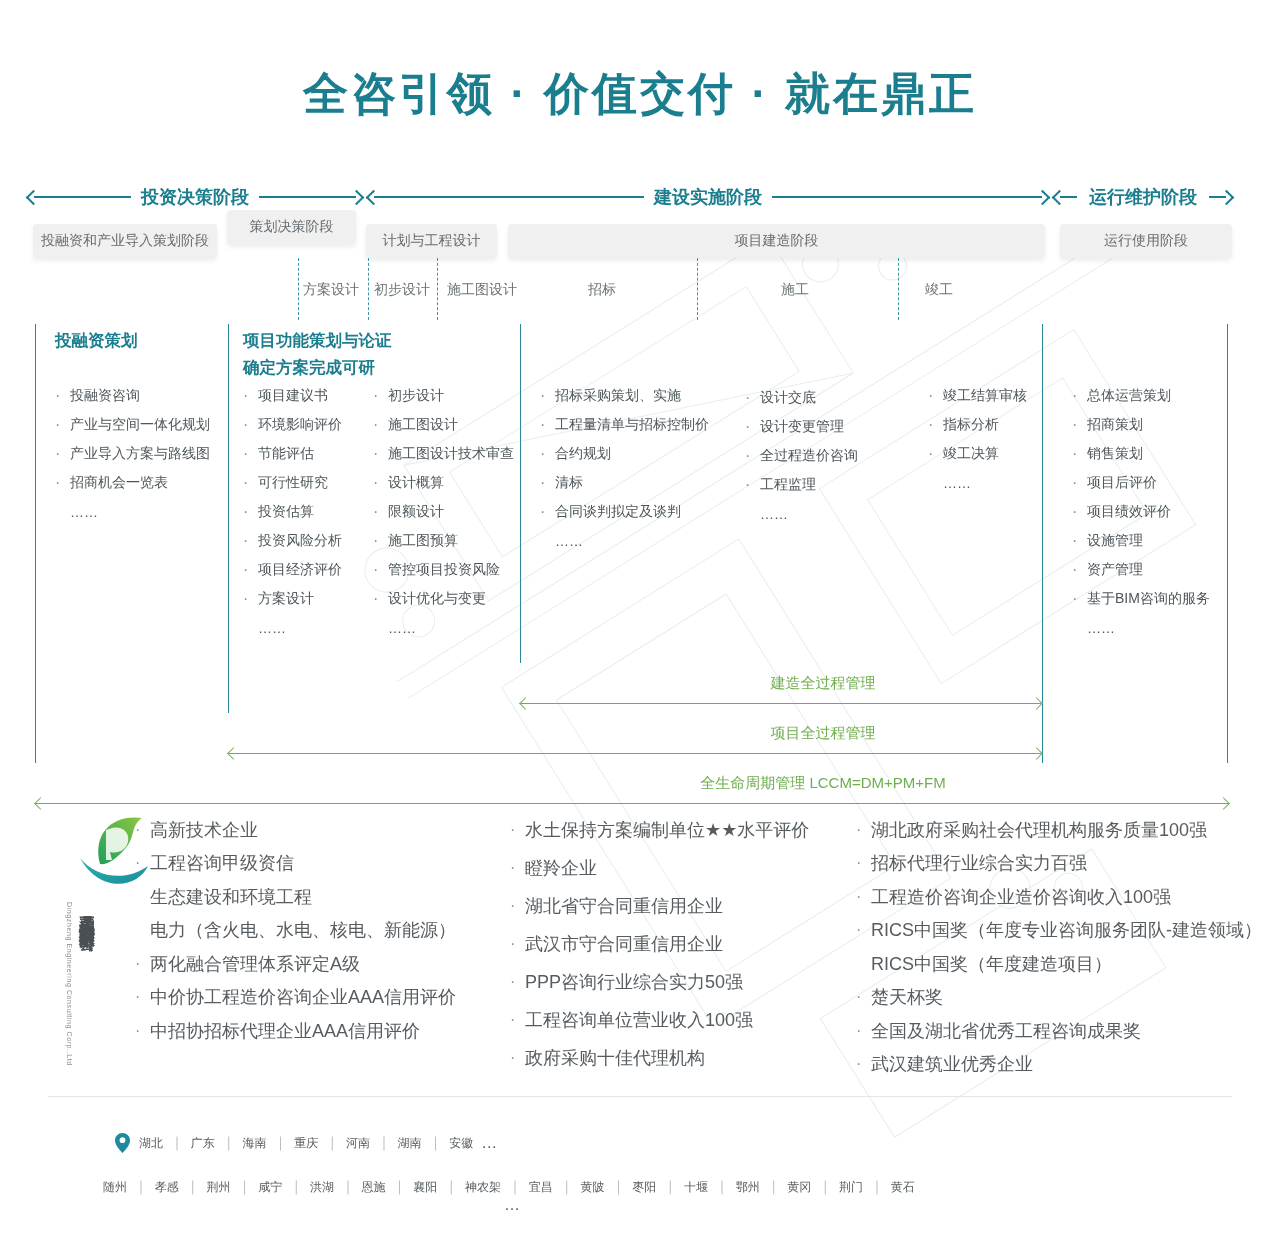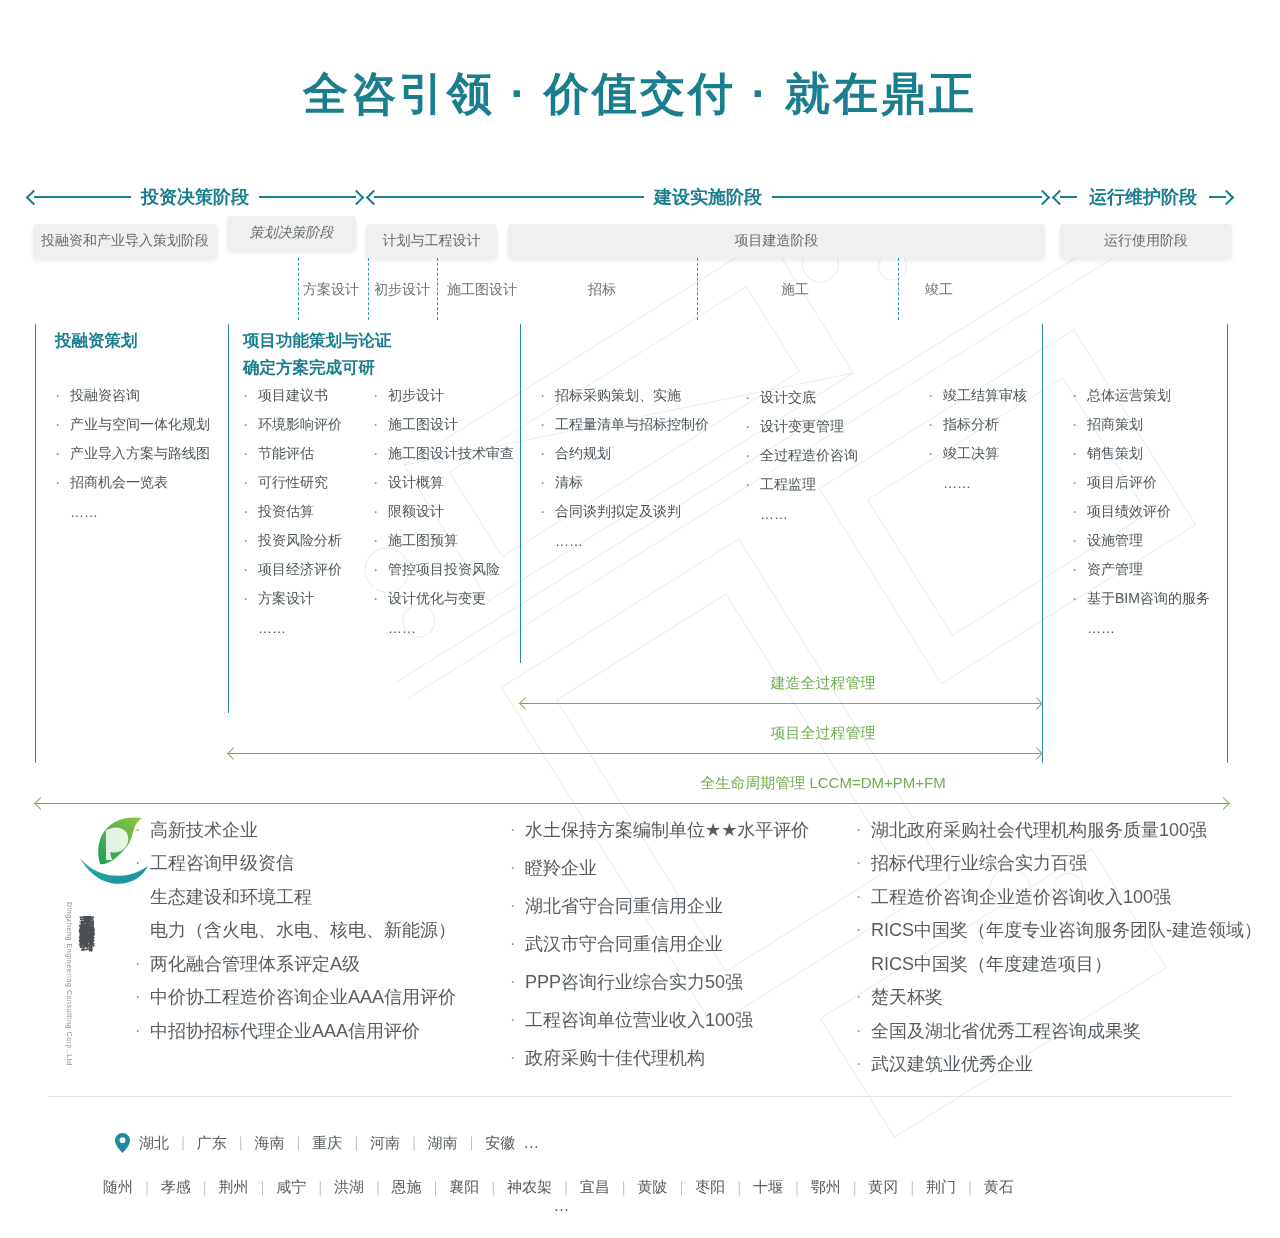--- a/index.html
+++ b/index.html
@@ -53,21 +53,21 @@
   .glabel{text-align:center;font-size:15px;white-space:nowrap;}
 
   
   .vert{writing-mode:vertical-rl;}
   .cn-vert{font-size:16px;font-weight:bold;color:#4a5054;letter-spacing:2px;}
   .en-vert{font-size:7px;color:#8a9096;letter-spacing:.6px;margin-right:3px;}
   .divider{height:0;border-top:1px solid #e3e5e6;}
 
   
   .locrow{display:flex;align-items:center;white-space:nowrap;}
-  .locrow .itm{font-size:15px;color:#565c60;}
+  .locrow .itm{font-size:12px;color:#565c60;}
   .locrow .sep{color:#b0b5b8;margin:0 7px;font-size:14px;}
   .locrow .more{color:#565c60;margin-left:8px;letter-spacing:2px;}
   .pinwrap{margin-right:9px;display:flex;align-items:center;}
 </style>
 </head>
 <body>
 
 <div id="canvas">
 
   <svg class="bg-sketch" width="1280" height="1238" viewBox="0 0 1280 1238">
@@ -109,21 +109,21 @@
   </div>
   <div class="abs z phase" style="left:1054px;top:186px;width:178px;">
     <i class="chv chv-l"></i>
       <i class="pline"></i>
     <b class="plabel" style="margin:0 12px;">运行维护阶段</b>
     <i class="pline"></i>
       <i class="chv chv-r"></i>
   </div>
 
   <div class="abs z stage-box" style="left:33px;top:224px;width:184px;">投融资和产业导入策划阶段</div>
-  <div class="abs z stage-box" style="left:227px;top:216px;width:129px;font-style:italic;">策划决策阶段</div>
+  <div class="abs z stage-box" style="left:227px;top:210px;width:129px;">策划决策阶段</div>
   <div class="abs z stage-box" style="left:366px;top:224px;width:131px;">计划与工程设计</div>
   <div class="abs z stage-box" style="left:508px;top:224px;width:537px;">项目建造阶段</div>
   <div class="abs z stage-box" style="left:1060px;top:224px;width:172px;">运行使用阶段</div>
 
   <div class="abs z dashv" style="left:298px;top:258px;height:62px;"></div>
   <div class="abs z dashv" style="left:368px;top:258px;height:62px;"></div>
   <div class="abs z dashv" style="left:437px;top:258px;height:62px;"></div>
   <div class="abs z dashv" style="left:697px;top:258px;height:62px;"></div>
   <div class="abs z dashv" style="left:898px;top:258px;height:62px;"></div>
 

